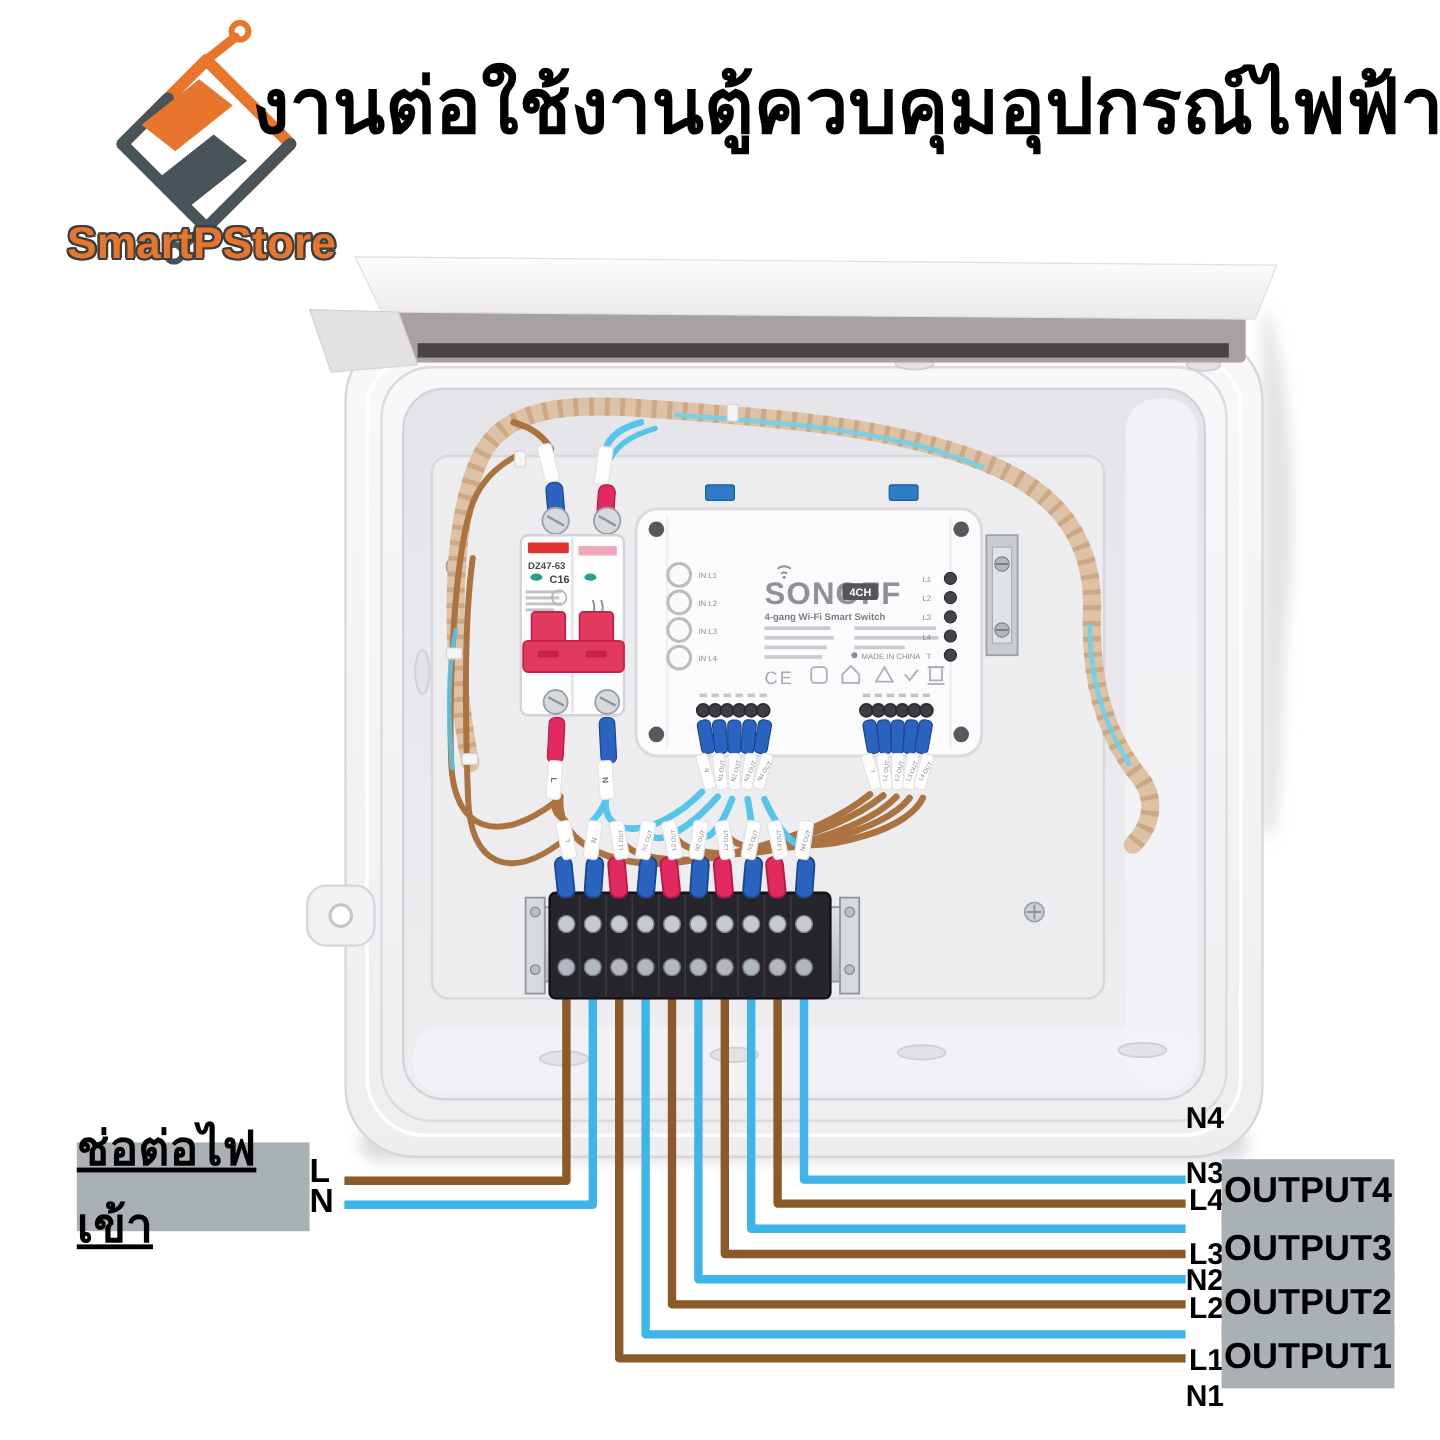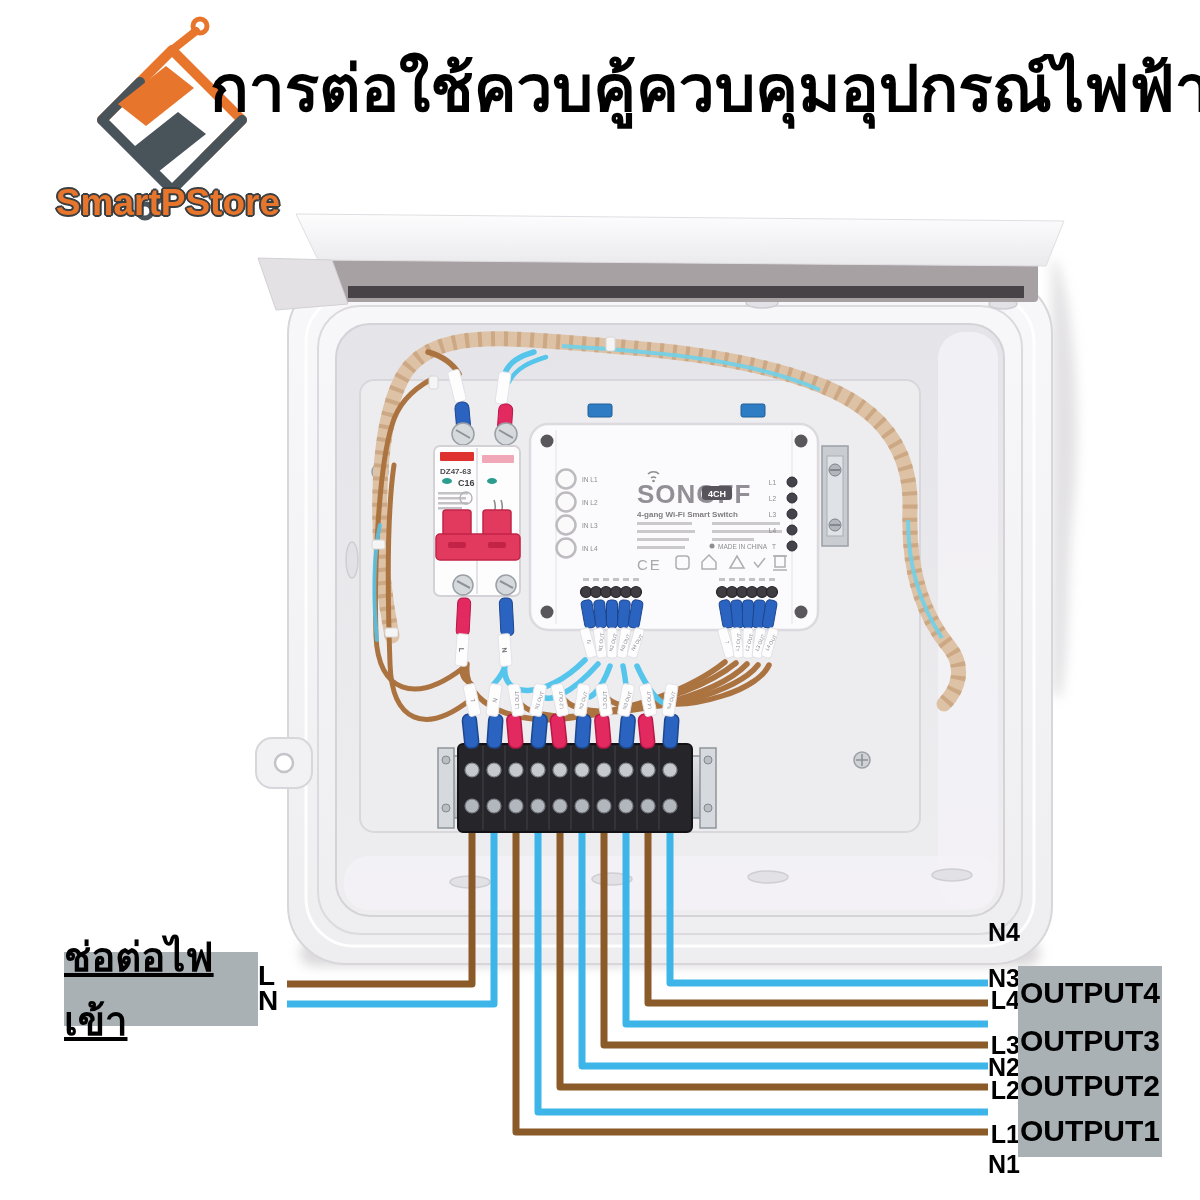--- a/index.html
+++ b/index.html
@@ -532,21 +532,21 @@
   <g>
     <rect x="822" y="446" width="26" height="100" fill="#c9cdd2" stroke="#9aa0a6" stroke-width="1.5"></rect>
     <rect x="827" y="456" width="16" height="80" fill="#dfe2e6" stroke="#aab0b6"></rect>
     <circle cx="835" cy="470" r="6" fill="#b2b7bd" stroke="#7d8287"></circle>
       <path d="M830,470 h10" stroke="#74797f" stroke-width="1.5"></path>
     <circle cx="835" cy="525" r="6" fill="#b2b7bd" stroke="#7d8287"></circle>
       <path d="M830,525 h10" stroke="#74797f" stroke-width="1.5"></path>
   </g>
 </svg>
 
-<div class="txt title">การต่อใช้ควบคู้ควบคุมอุปกรณ์ไฟฟ้า</div>
+<div class="txt title">งานต่อใช้งานตู้ควบคุมอุปกรณ์ไฟฟ้า</div>
 <div class="txt brand">SmartPStore</div>
 
 <div class="graybox inbox">
   <span>ช่อต่อไฟเข้า</span>
 </div>
 <div class="txt termL">L</div>
 <div class="txt termN">N</div>
 
 <div class="nl pn4">N4</div>
 <div class="nl pl4">L4</div>

